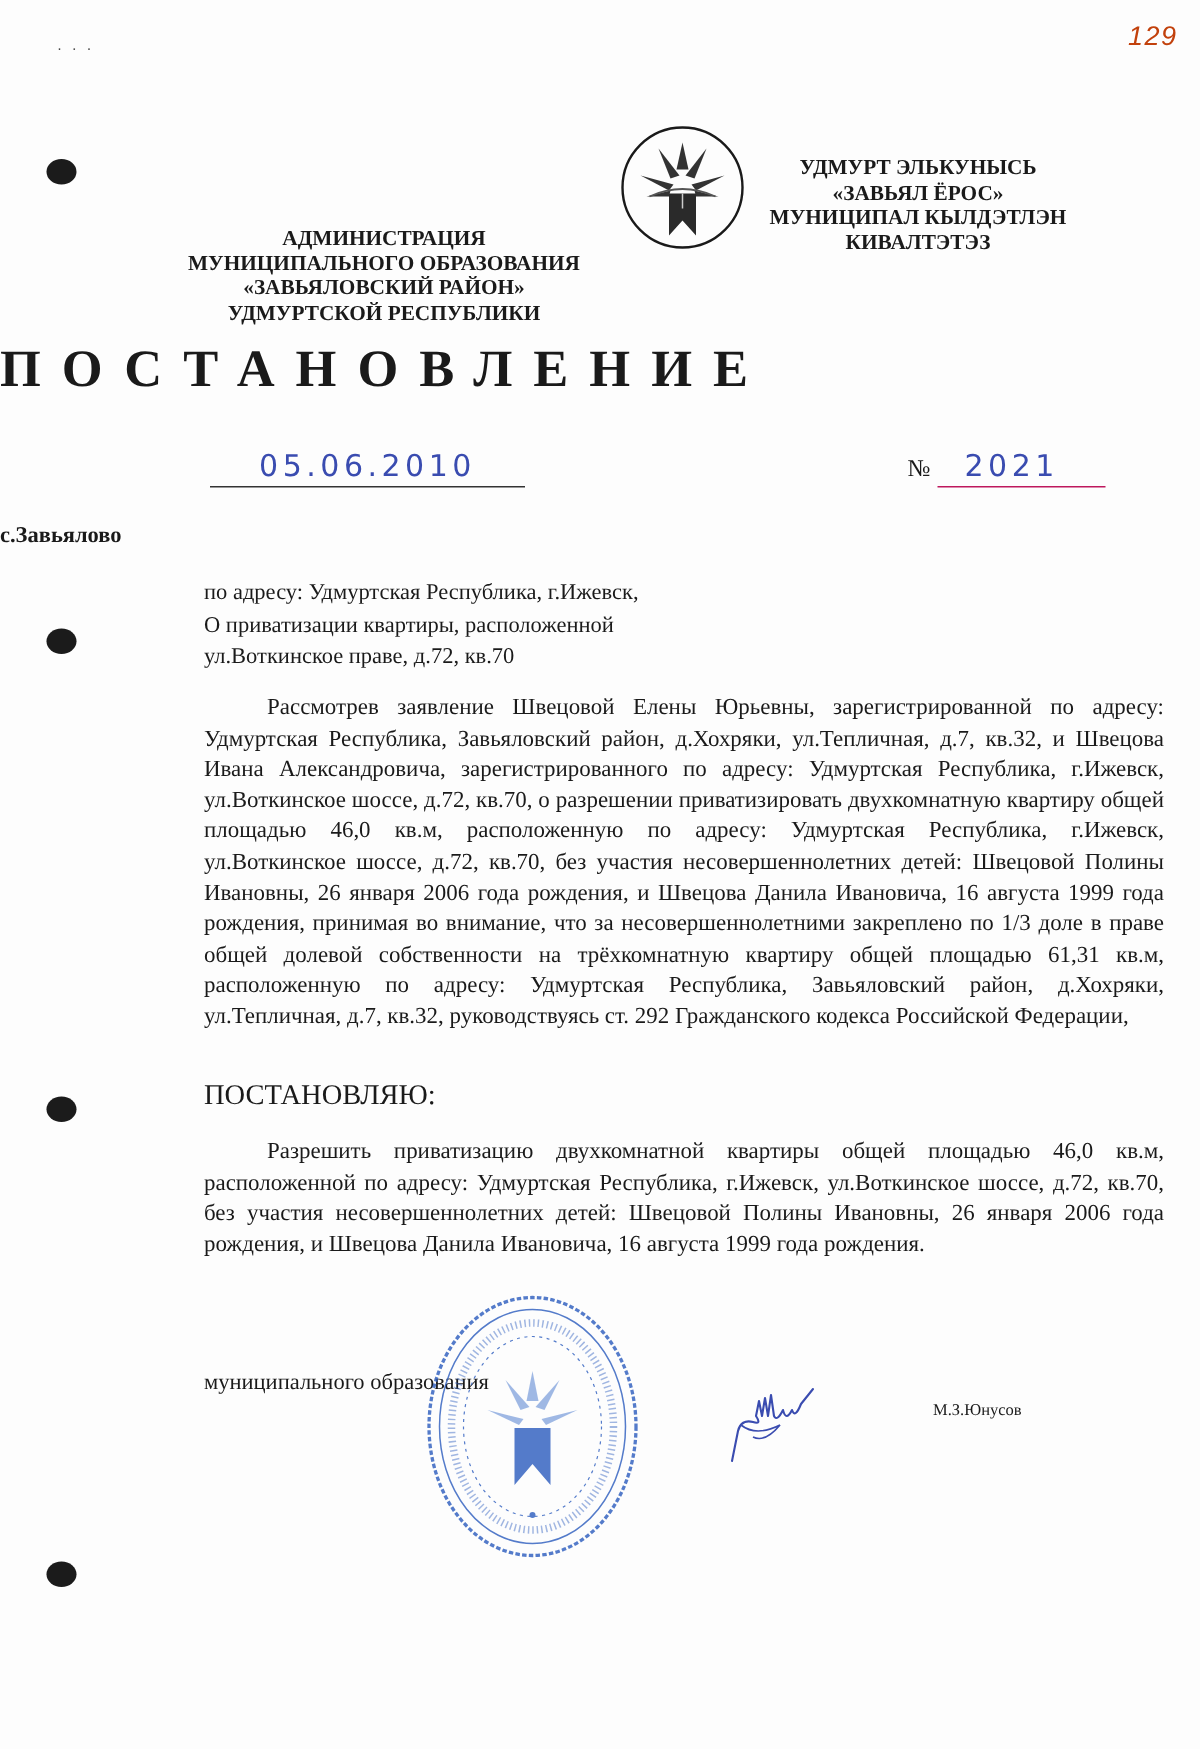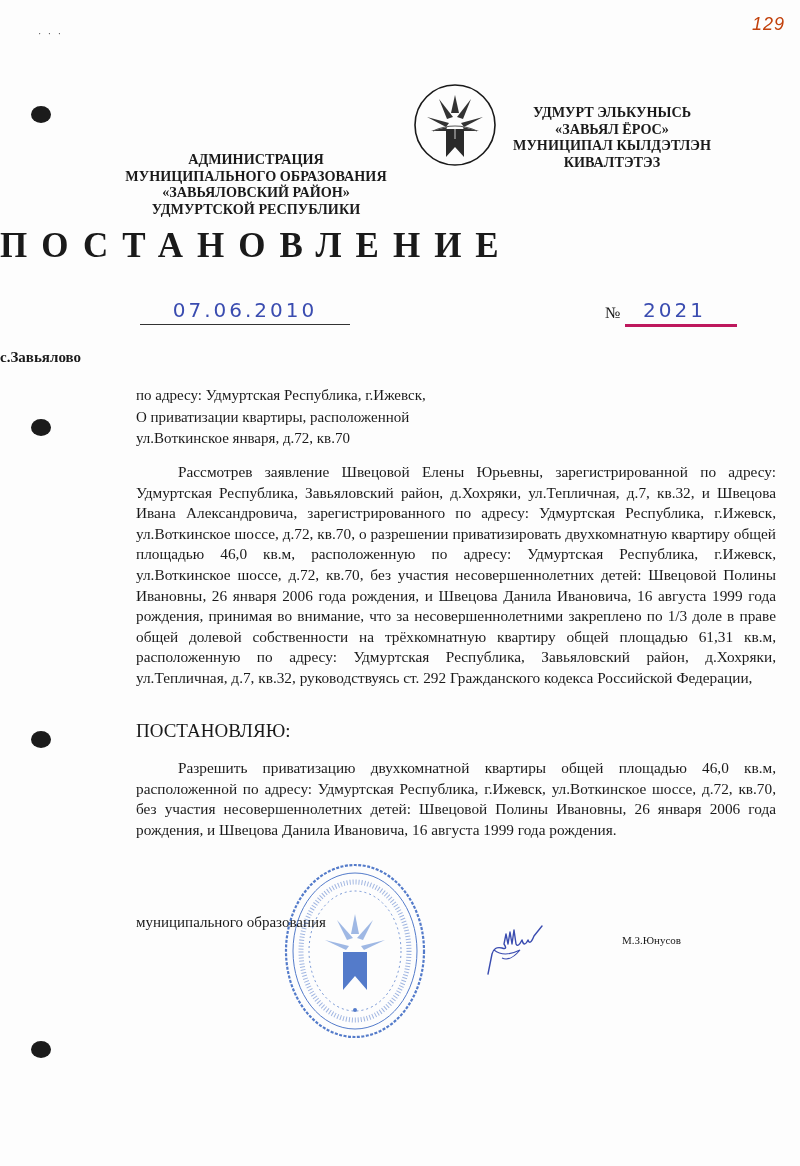--- a/index.html
+++ b/index.html
@@ -14,21 +14,21 @@
   .hole { width:20px; height:17px; border-radius:50%; background:#1b1b1b; left:31px; }
   .hdr { text-align:center; font-weight:bold; font-size:14.2px; line-height:16.5px; }
   .hdr-left { left:108px; top:103px; width:296px;margin-top:48px; }
   .hdr-right { left:500px; top:104px; width:224px; }
   .emblem { left:413px; top:83px; width:84px; height:84px; }
   .title { left:0; width:800px; top:226px; text-align:left; font-weight:bold; font-size:35px; letter-spacing:14px; }
   .date-line { left:140px; top:324px; width:210px; border-bottom:1px solid #333; }
   .hand { color:#3a4cb0; font-family:"DejaVu Sans", sans-serif; font-size:20px; letter-spacing:3px; font-weight:normal; }
   .date-val { left:0; top:-26px; width:210px; text-align:center; }
   .num-label { left:605px; top:304px; font-size:16px; }
-  .num-line { left:625px; top:324px; width:112px; border-bottom:3px solid #be185d; }
+  .num-line { left:625px; top:324px; width:112px; border-bottom:1px solid #be185d; }
   .num-val { left:18px; top:-26px; }
   .place { left:0; width:800px; top:349px; text-align:left; font-weight:bold; font-size:15px; }
   .subject { left:136px; top:385px; width:340px; font-size:15px; line-height:21.5px; }
   .body-p { left:136px; width:640px; font-size:15.3px; line-height:20.6px; text-align:justify; text-indent:42px; }
   .p1 { top:462px; }
   .p2 { top:758px; }
   .resolve { left:136px; top:720px; font-weight:normal; font-size:19px; }
   .sig-title { left:136px; top:912px; font-size:15px; line-height:20px; }
   .sig-name { left:622px; top:934px; font-size:11px; }
   .stamp { left:283px; top:862px; width:145px; height:178px; opacity:.82; }
@@ -71,34 +71,34 @@
 <div class="abs hdr hdr-right">
   <div>УДМУРТ  ЭЛЬКУНЫСЬ</div>
   <div>«ЗАВЬЯЛ ЁРОС»</div>
   <div>МУНИЦИПАЛ КЫЛДЭТЛЭН</div>
   <div>КИВАЛТЭТЭЗ</div>
 </div>
 
 <div class="abs title">ПОСТАНОВЛЕНИЕ</div>
 
 <div class="abs date-line">
-  <span class="abs hand date-val">07.06.2010</span>
+  <span class="abs hand date-val">05.06.2010</span>
 </div>
 
 <div class="abs num-label">№</div>
 <div class="abs num-line">
   <span class="abs hand num-val">2021</span>
 </div>
 
 <div class="abs place">с.Завьялово</div>
 
 <div class="abs subject">
   <div>по адресу: Удмуртская Республика, г.Ижевск,</div>
   <div>О приватизации квартиры, расположенной</div>
-  <div>ул.Воткинское января, д.72, кв.70</div>
+  <div>ул.Воткинское праве, д.72, кв.70</div>
 </div>
 
 <div class="abs body-p p1">Рассмотрев заявление Швецовой Елены Юрьевны, зарегистрированной по адресу: Удмуртская Республика, Завьяловский район, д.Хохряки, ул.Тепличная, д.7, кв.32, и Швецова Ивана Александровича, зарегистрированного по адресу: Удмуртская Республика, г.Ижевск, ул.Воткинское шоссе, д.72, кв.70, о разрешении приватизировать двухкомнатную квартиру общей площадью 46,0 кв.м, расположенную по адресу: Удмуртская Республика, г.Ижевск, ул.Воткинское шоссе, д.72, кв.70, без участия несовершеннолетних детей: Швецовой Полины Ивановны, 26 января 2006 года рождения, и Швецова Данила Ивановича, 16 августа 1999 года рождения, принимая во внимание, что за несовершеннолетними закреплено по 1/3 доле в праве общей долевой собственности на трёхкомнатную квартиру общей площадью 61,31 кв.м, расположенную по адресу: Удмуртская Республика, Завьяловский район, д.Хохряки, ул.Тепличная, д.7, кв.32, руководствуясь ст. 292 Гражданского кодекса Российской Федерации,</div>
 
 <div class="abs resolve">ПОСТАНОВЛЯЮ:</div>
 
 <div class="abs body-p p2">Разрешить приватизацию двухкомнатной квартиры общей площадью 46,0 кв.м, расположенной по адресу: Удмуртская Республика, г.Ижевск, ул.Воткинское шоссе, д.72, кв.70, без участия несовершеннолетних детей: Швецовой Полины Ивановны, 26 января 2006 года рождения, и Швецова Данила Ивановича, 16 августа 1999 года рождения.</div>
 
 <div class="abs sig-title">
   <div>муниципального образования</div>

